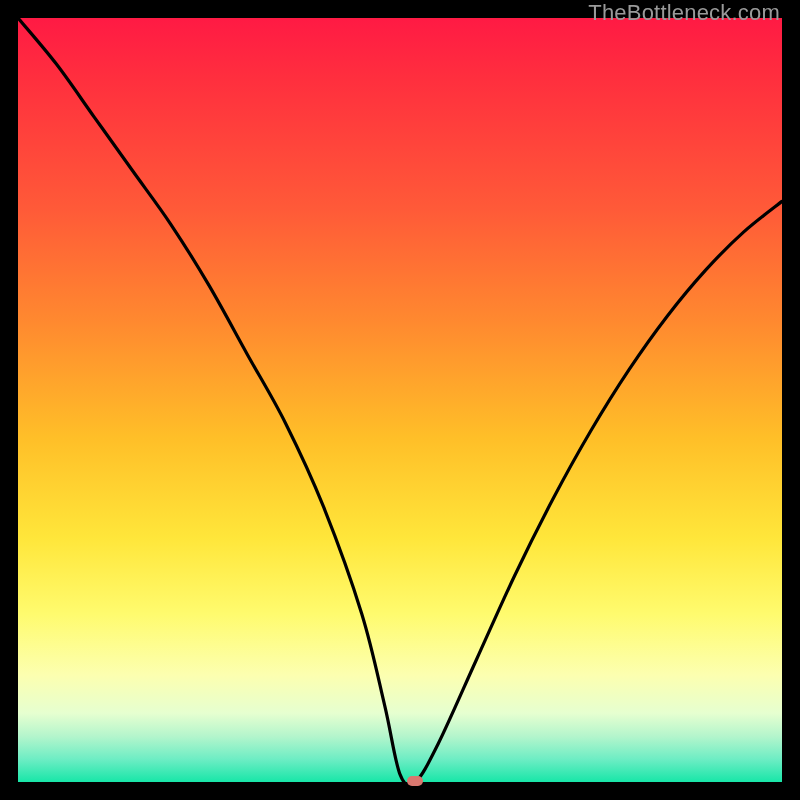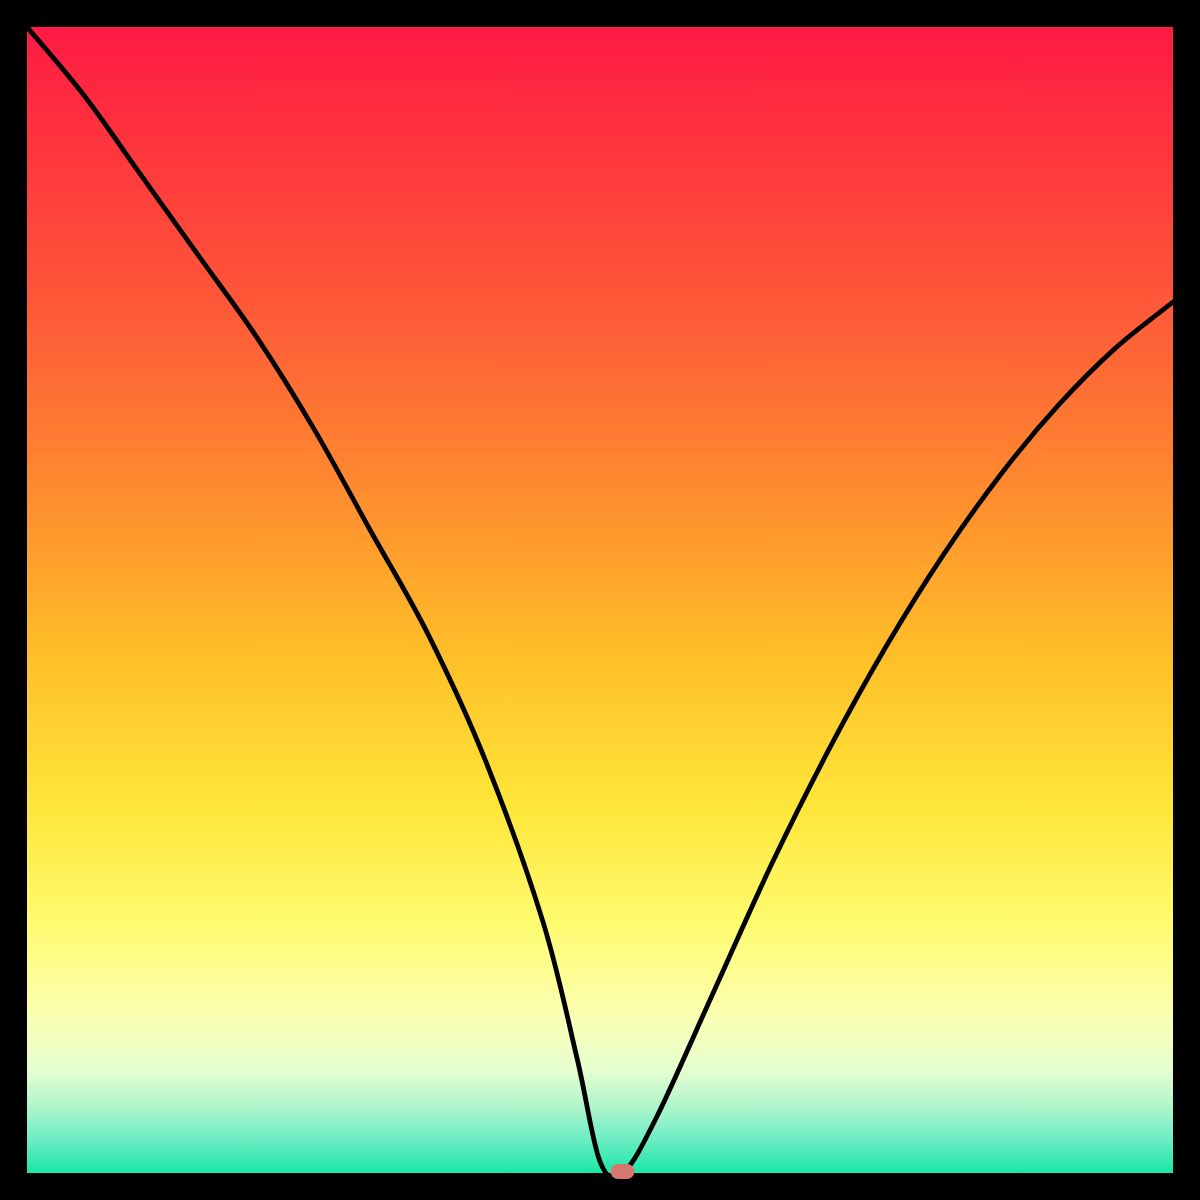--- a/index.html
+++ b/index.html
@@ -73,14 +73,15 @@
   <div class="plot-area">
 
     <svg class="curve" viewBox="0 0 764 764" preserveAspectRatio="none">
       <path id="curve-path" fill="none" stroke="#000" stroke-width="3.2" stroke-linecap="round" stroke-linejoin="round" d="M 0 0 C 6.366666666666667 7.640000000000005 25.46666666666667 29.28666666666669 38.2 45.84000000000003 C 50.93333333333334 62.39333333333337 63.66666666666667 81.4933333333334 76.4 99.32000000000005 C 89.13333333333334 117.1466666666667 101.86666666666666 134.9733333333333 114.6 152.79999999999995 C 127.33333333333333 170.6266666666666 140.06666666666666 187.17999999999998 152.8 206.27999999999997 C 165.53333333333336 225.37999999999997 178.26666666666668 245.7533333333333 191 267.4 C 203.73333333333332 289.0466666666666 216.46666666666667 313.23999999999995 229.2 336.15999999999997 C 241.9333333333333 359.08 254.66666666666663 379.4533333333333 267.4 404.92 C 280.1333333333333 430.3866666666667 292.8666666666667 457.1266666666667 305.6 488.96000000000004 C 318.33333333333337 520.7933333333334 333.61333333333334 562.8133333333333 343.8 595.92 C 353.9866666666667 629.0266666666666 360.3533333333333 660.86 366.71999999999997 687.6 C 373.08666666666664 714.34 376.90666666666664 743.6266666666667 382 756.36 C 387.09333333333336 769.0933333333334 390.91333333333336 769.0933333333334 397.28000000000003 764 C 403.6466666666667 758.9066666666666 410.0133333333334 746.1733333333333 420.20000000000005 725.8 C 430.3866666666667 705.4266666666666 445.66666666666663 669.7733333333333 458.4 641.76 C 471.1333333333333 613.7466666666667 483.8666666666667 584.46 496.6 557.72 C 509.33333333333337 530.98 522.0666666666666 505.5133333333333 534.8 481.32 C 547.5333333333333 457.12666666666667 560.2666666666667 434.20666666666665 573 412.56 C 585.7333333333333 390.91333333333336 598.4666666666667 370.53999999999996 611.2 351.44 C 623.9333333333334 332.34000000000003 636.6666666666666 314.5133333333334 649.4 297.96000000000004 C 662.1333333333333 281.4066666666667 674.8666666666667 266.1266666666666 687.6 252.11999999999995 C 700.3333333333334 238.1133333333333 713.0666666666666 225.38000000000005 725.8 213.92000000000007 C 738.5333333333333 202.4600000000001 757.6333333333333 188.45333333333335 764 183.36"></path>
     </svg>
 
     <div class="marker" id="min-marker" style="left: 389.28px; top: 758px;"></div>
 
   </div>
 
+  <div class="watermark">TheBottleneck.com</div>
 
 </div>
 
 </body></html>

